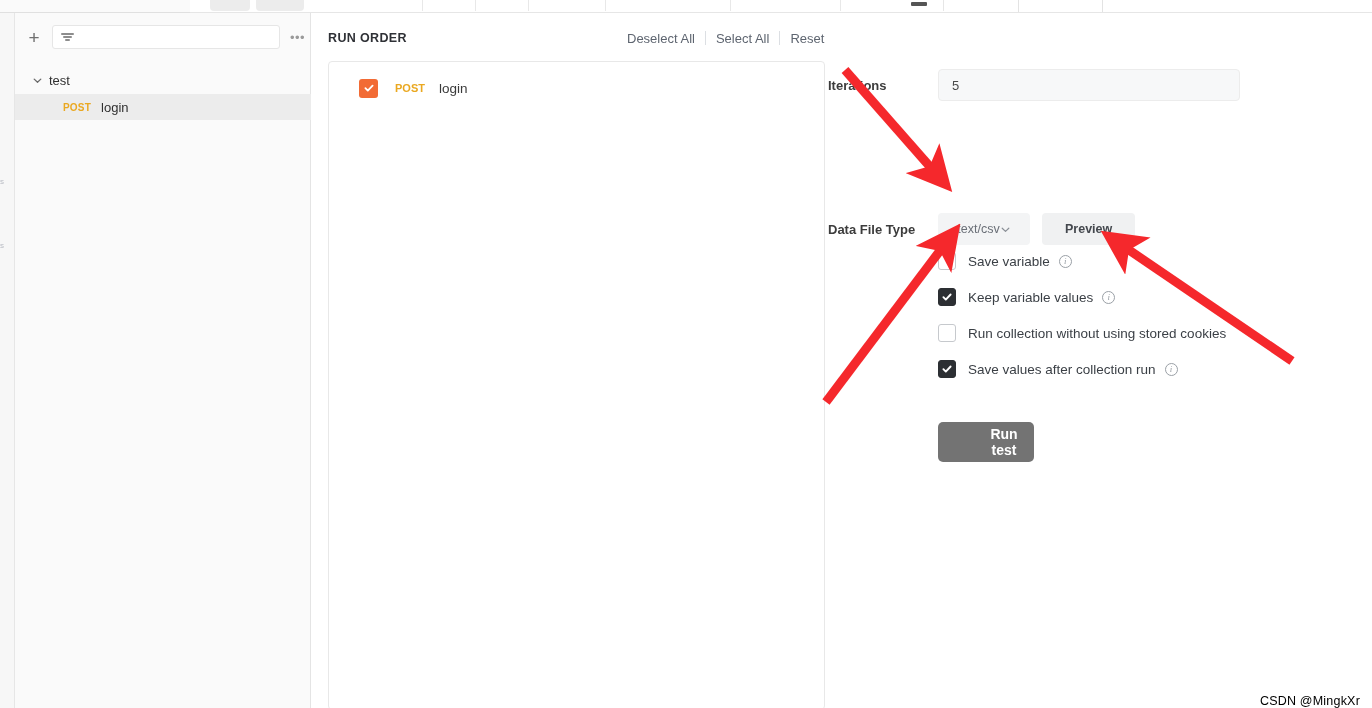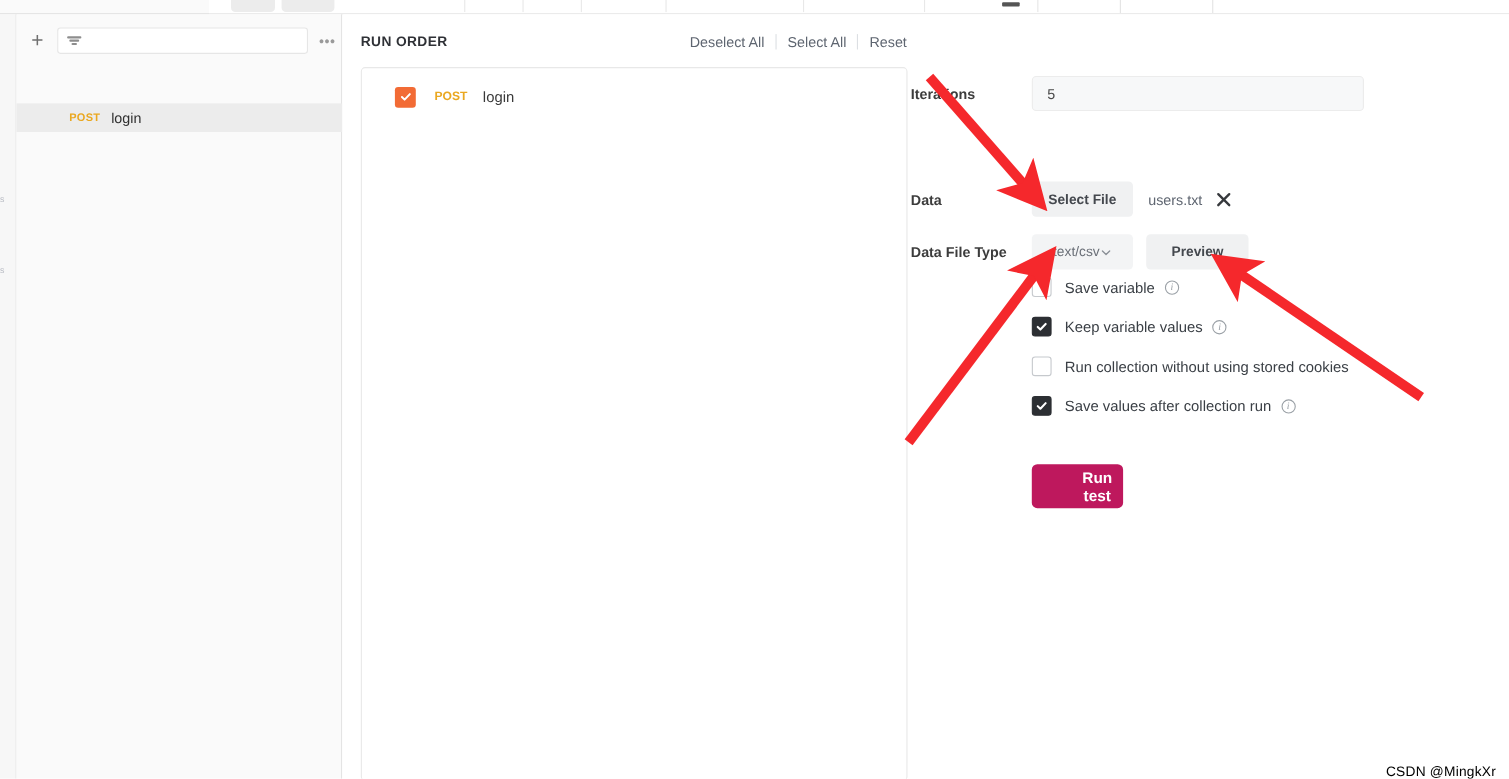--- a/index.html
+++ b/index.html
@@ -226,22 +226,22 @@
   .info {
     margin-left: 9px; width: 13px; height: 13px; border-radius: 50%;
     border: 1px solid #9aa0a6; color: #9aa0a6; font-size: 9px;
     display: flex; align-items: center; justify-content: center;
     font-style: italic; font-family: "Liberation Serif", serif;
     line-height: 1; cursor: pointer; flex: 0 0 auto;
   }
 
   .btn-run {
     position: absolute; left: 110px; top: 409px;
-    width: 83px; height: 40px;
-    background: #be185d; border: none; border-radius: 5px;
+    width: 96px; height: 40px;
+    background: #737373; border: none; border-radius: 5px;
     color: #ffffff; font-size: 14px; font-weight: bold; cursor: pointer;
     font-family: "Liberation Sans", sans-serif;
     padding-left: 42px;
   }
 
   
   .arrows {
     position: absolute; left: 0; top: 0; width: 1372px; height: 708px;
     pointer-events: none;
   }
@@ -290,20 +290,28 @@
         <div class="funnel">
           <i></i>
             <i></i>
             <i></i>
         </div>
       </div>
 
       <div class="sb-dots">•••</div>
     </div>
 
+    <div class="sb-row-collection">
+      <div class="chev">
+        <svg width="11" height="11" viewBox="0 0 11 11">
+          <path d="M2.2 4.1 L5.5 7.3 L8.8 4.1" fill="none" stroke="#6b6b6b" stroke-width="1.3" stroke-linecap="round" stroke-linejoin="round"></path>
+        </svg>
+      </div>
+      <div class="coll-name">test</div>
+    </div>
 
     <div class="sb-row-request">
       <div class="method">POST</div>
       <div class="req-name">login</div>
     </div>
 
   </div>
 
   <div class="main">
 
@@ -330,30 +338,20 @@
     </div>
 
     <div class="settings">
 
       <div class="frow" style="top:56px">
         <div class="flabel">Iterations</div>
         <input class="finput" value="5" style="">
       </div>
 
 
-      <div class="frow" style="top:152px">
-        <div class="flabel">Data</div>
-        <button class="btn-grey">Select File</button>
-        <div class="filename">users.txt</div>
-        <div class="xclose">
-          <svg width="15" height="15" viewBox="0 0 15 15">
-            <path d="M2.5 2.5 L12.5 12.5 M12.5 2.5 L2.5 12.5" stroke="#37393d" stroke-width="2.1" stroke-linecap="round"></path>
-          </svg>
-        </div>
-      </div>
 
       <div class="frow" style="top:200px">
         <div class="flabel">Data File Type</div>
         <div class="select-grey">
           <span class="sv">text/csv</span>
           <svg width="11" height="11" viewBox="0 0 11 11">
             <path d="M2.2 4.2 L5.5 7.4 L8.8 4.2" fill="none" stroke="#8a8f96" stroke-width="1.2" stroke-linecap="round" stroke-linejoin="round"></path>
           </svg>
         </div>
         <button class="btn-preview">Preview</button>

